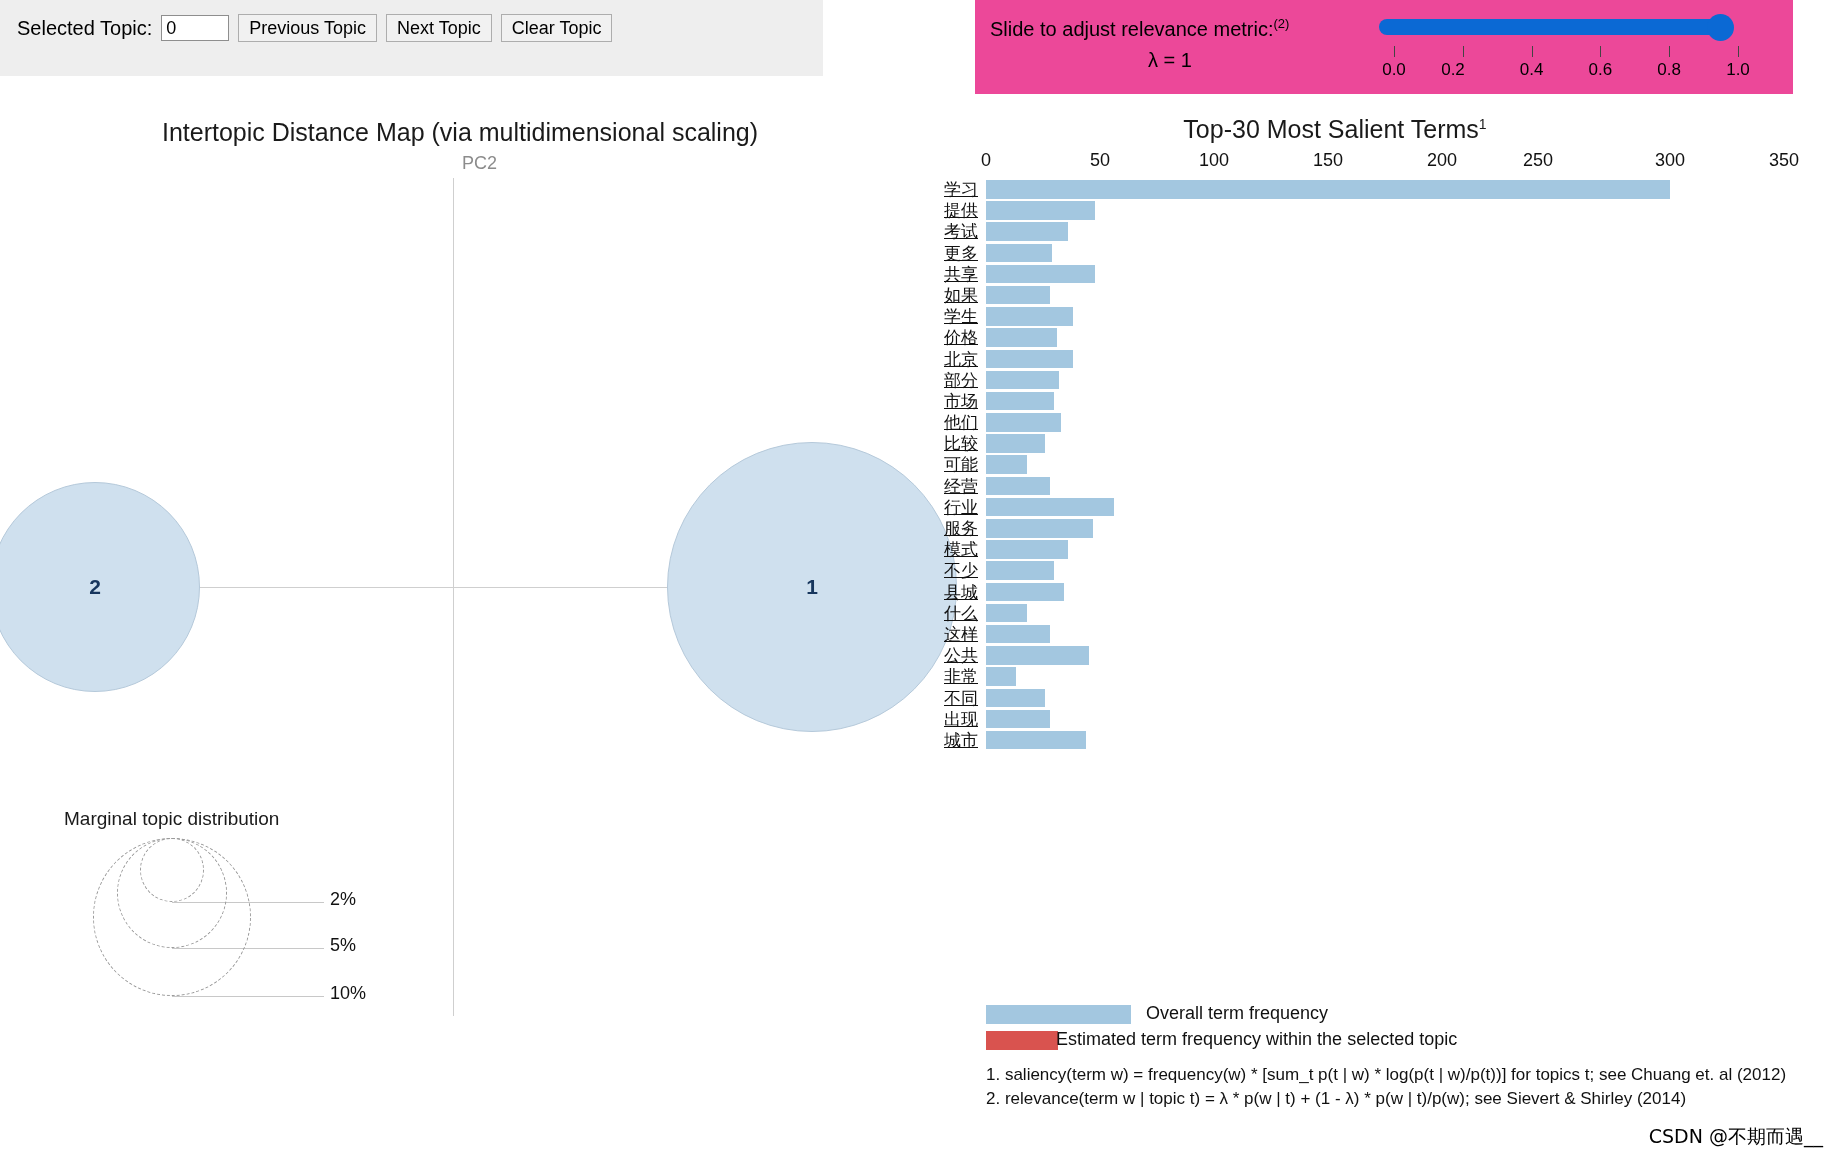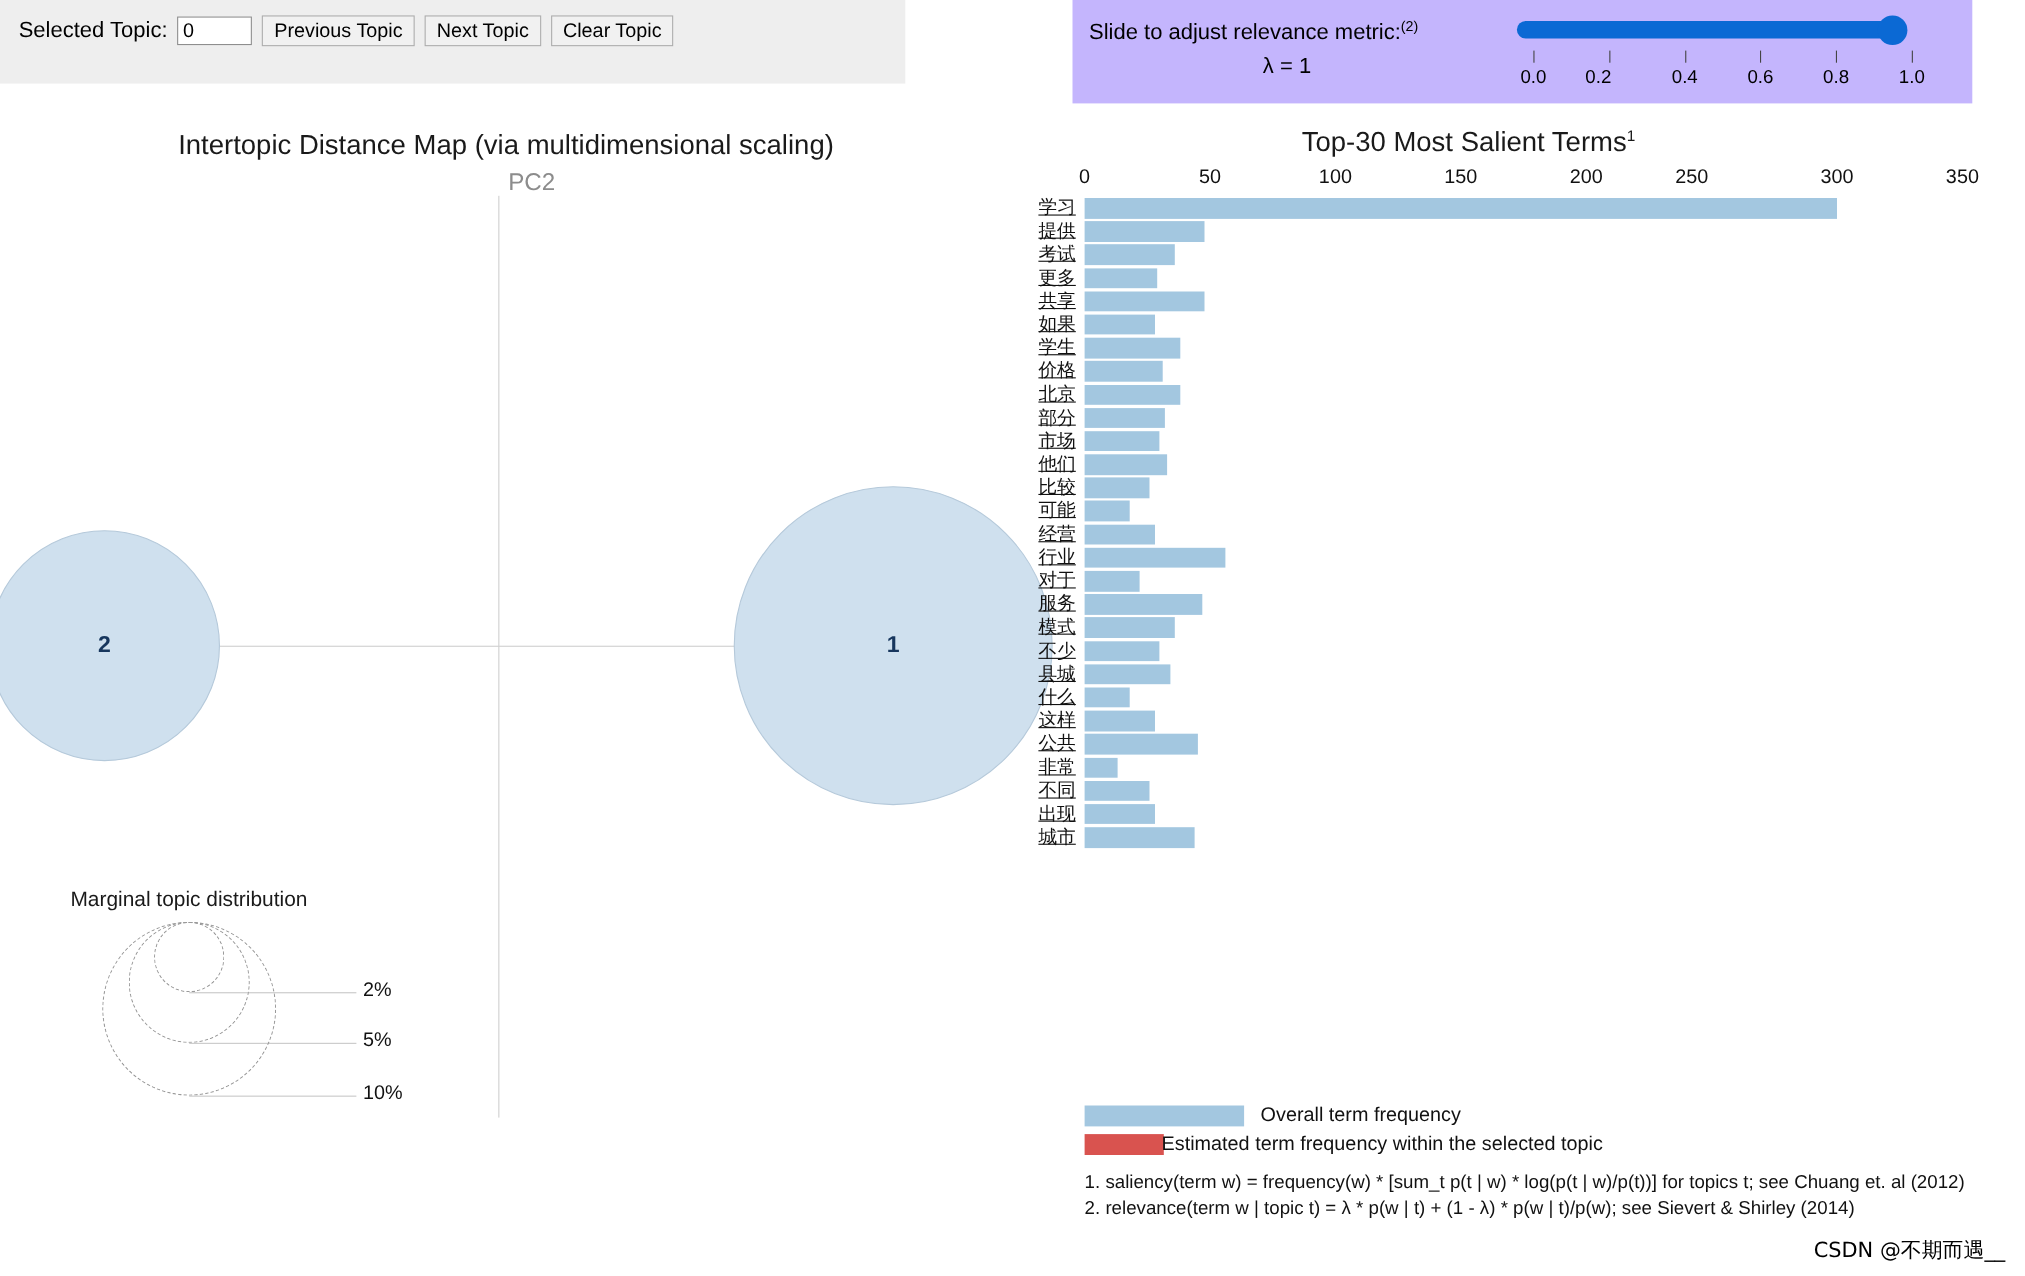--- a/index.html
+++ b/index.html
@@ -64,21 +64,21 @@
     cursor: pointer;
   }
 
   
   #lambda-panel {
     position: absolute;
     left: 975px;
     top: 0px;
     width: 818px;
     height: 94px;
-    background: #c4b5fd;
+    background: #ec4899;
     box-sizing: border-box;
   }
   #lambda-caption {
     position: absolute;
     left: 15px;
     top: 16px;
     width: 360px;
     font-size: 20px;
     color: #000;
     white-space: nowrap;
@@ -177,21 +177,21 @@
     left: 0px;
     top: 437px;
     width: 835px;
     height: 1px;
     background: #cfcfcf;
   }
   #pc2-label {
     position: absolute;
     left: 462px;
     top: 3px;
-    font-size: 22px;
+    font-size: 18px;
     color: #8c8c8c;
   }
   #pc1-label {
     position: absolute;
     left: 47px;
     top: 417px;
     font-size: 18px;
     color: #8c8c8c;
   }
   .topic-circle {
@@ -473,24 +473,20 @@
       </div>
       <div class="bar-row">
         <span class="bar-term">经营</span>
         <div class="bar-rect" style="width: 63.84px; background: rgb(163, 199, 224);"></div>
       </div>
       <div class="bar-row">
         <span class="bar-term">行业</span>
         <div class="bar-rect" style="width: 127.68px; background: rgb(163, 199, 224);"></div>
       </div>
       <div class="bar-row">
-        <span class="bar-term">对于</span>
-        <div class="bar-rect" style="width: 50.16px; background: rgb(163, 199, 224);"></div>
-      </div>
-      <div class="bar-row">
         <span class="bar-term">服务</span>
         <div class="bar-rect" style="width: 107.16px; background: rgb(163, 199, 224);"></div>
       </div>
       <div class="bar-row">
         <span class="bar-term">模式</span>
         <div class="bar-rect" style="width: 82.08px; background: rgb(163, 199, 224);"></div>
       </div>
       <div class="bar-row">
         <span class="bar-term">不少</span>
         <div class="bar-rect" style="width: 68.4px; background: rgb(163, 199, 224);"></div>

